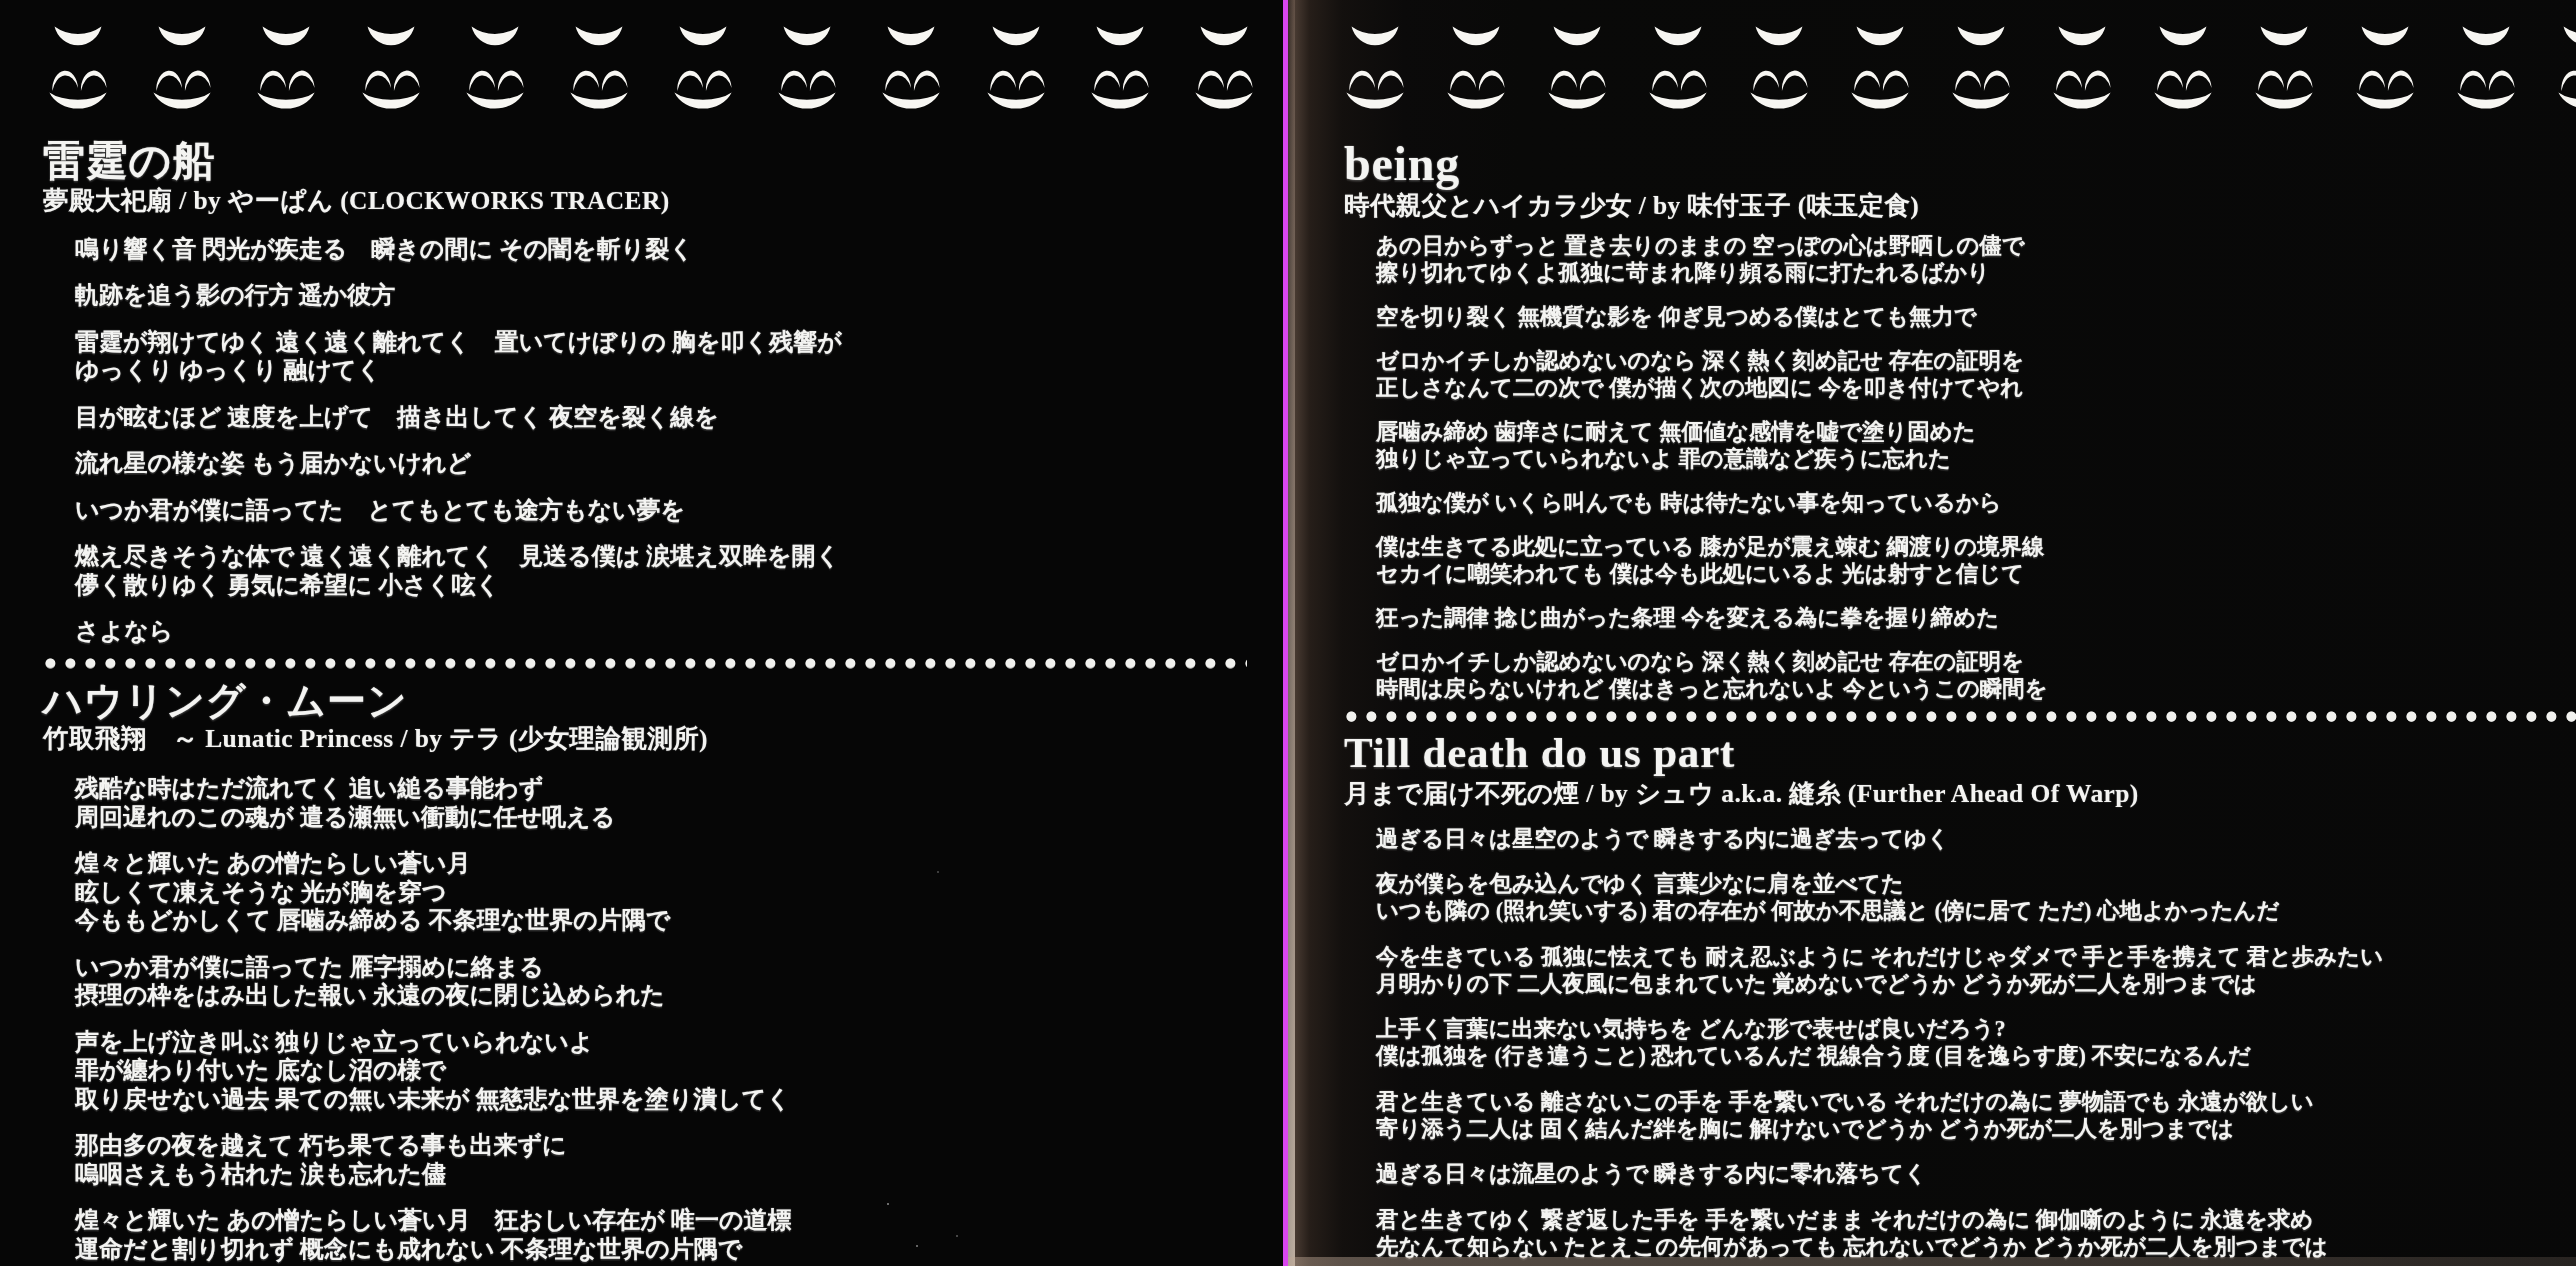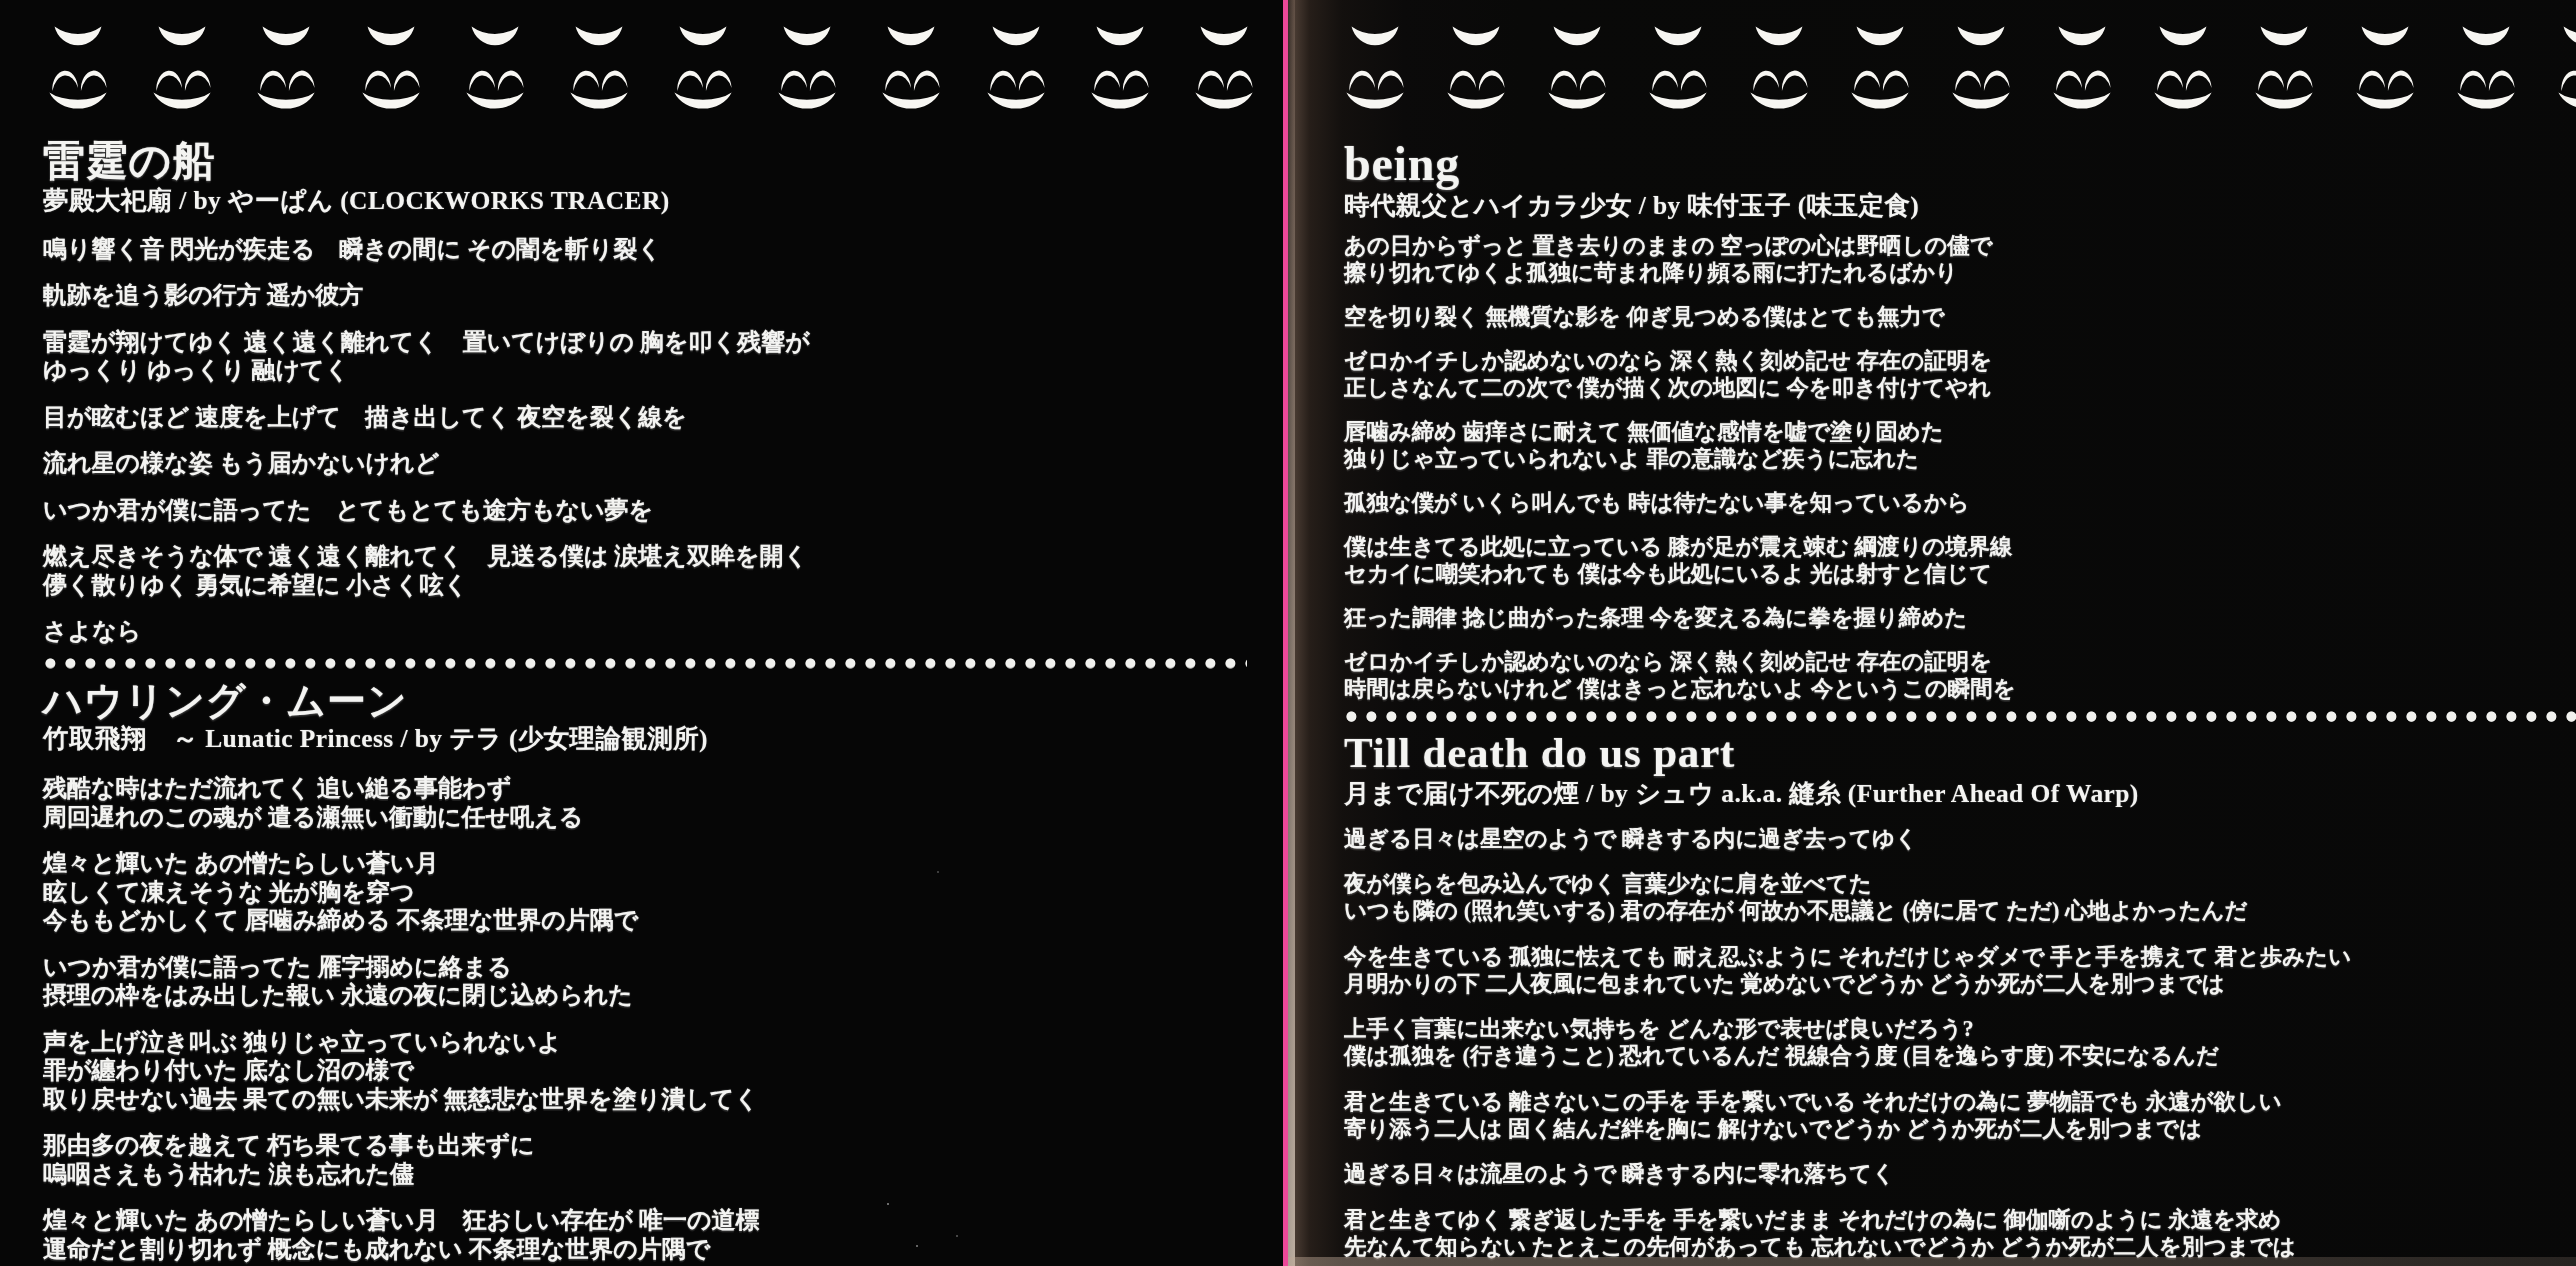--- a/index.html
+++ b/index.html
@@ -1,16 +1,16 @@
 <!DOCTYPE html>
 <html style="font-size:12.3px"><head>
 <meta charset="utf-8">
 <style>
   html,body{margin:0;padding:0;background:#000;}
-  #booklet{position:relative;width:2576px;height:1266px;background:#ec4899;overflow:hidden;
+  #booklet{position:relative;width:2576px;height:1266px;background:#d946ef;overflow:hidden;
            font-family:"Liberation Serif","DejaVu Serif",serif;color:#f4f4f2;font-weight:bold;}
   .page{position:absolute;top:0;height:1266px;box-sizing:border-box;padding-top:18.5px;overflow:hidden;}
   .page0{left:0;width:1283px;background:#060606;}
   .page1{left:1288px;width:1480px;
          background:linear-gradient(90deg,#0c0a09 0px,#4a3c33 6.2px,#261e19 21.6px,#13100e 54px,#0b0a0a 116px,#090908 231px,#080808 100%);}
   .page1::before{content:'';position:absolute;left:0;top:0;bottom:0;width:7px;
          background:linear-gradient(180deg,rgba(150,125,110,.30),rgba(226,211,196,.75));pointer-events:none;}
   .page1::after{content:'';position:absolute;left:0;right:0;bottom:0;height:9.3px;
          background:linear-gradient(90deg,rgba(190,168,150,.45),rgba(120,105,95,.22));pointer-events:none;}
   .page0::after{content:'';position:absolute;left:887px;top:1203px;width:2.3px;height:2.3px;border-radius:50%;
@@ -38,21 +38,21 @@
          text-shadow:0 0 1.5px rgba(255,255,255,.4);white-space:pre-wrap;}
 
   .stanzas{margin-top:18.5px;}
   .page0 .song1 .stanzas{margin-top:20px;}
   .page1 .song0 .stanzas{margin-top:10.8px;}
   .page1 .song1 .stanzas{margin-top:15.4px;}
   .stanza{margin-bottom:18px;}
   .page1 .stanza{margin-bottom:17px;}
   .page1 .song1 .stanza{margin-bottom:18.5px;}
   .stanza:last-child{margin-bottom:0;}
-  .line{white-space:pre-wrap;text-shadow:0 0 1.5px rgba(255,255,255,.45),0 1.5px 0.8px rgba(255,255,255,.10);}
+  .line{white-space:pre-wrap;text-shadow:0 0 1.5px rgba(255,255,255,.45),0 1.5px 0.8px rgba(255,255,255,.10);margin-left:32px;}
   .page0 .line{font-size:24px;line-height:28.5px;}
   .page1 .line{font-size:22.4px;line-height:27px;}
 
   .separator{height:11.6px;margin:12.3px 1.5px 7.7px;
      background:radial-gradient(circle at 5.4px 5.4px,#f2f2ef 0 4.6px,rgba(242,242,239,0) 5.4px);
      background-size:20px 11.6px;background-repeat:repeat-x;}
   .page1 .separator{margin:9.3px 1.5px 6.2px;}
 </style>
 </head>
 <body>

